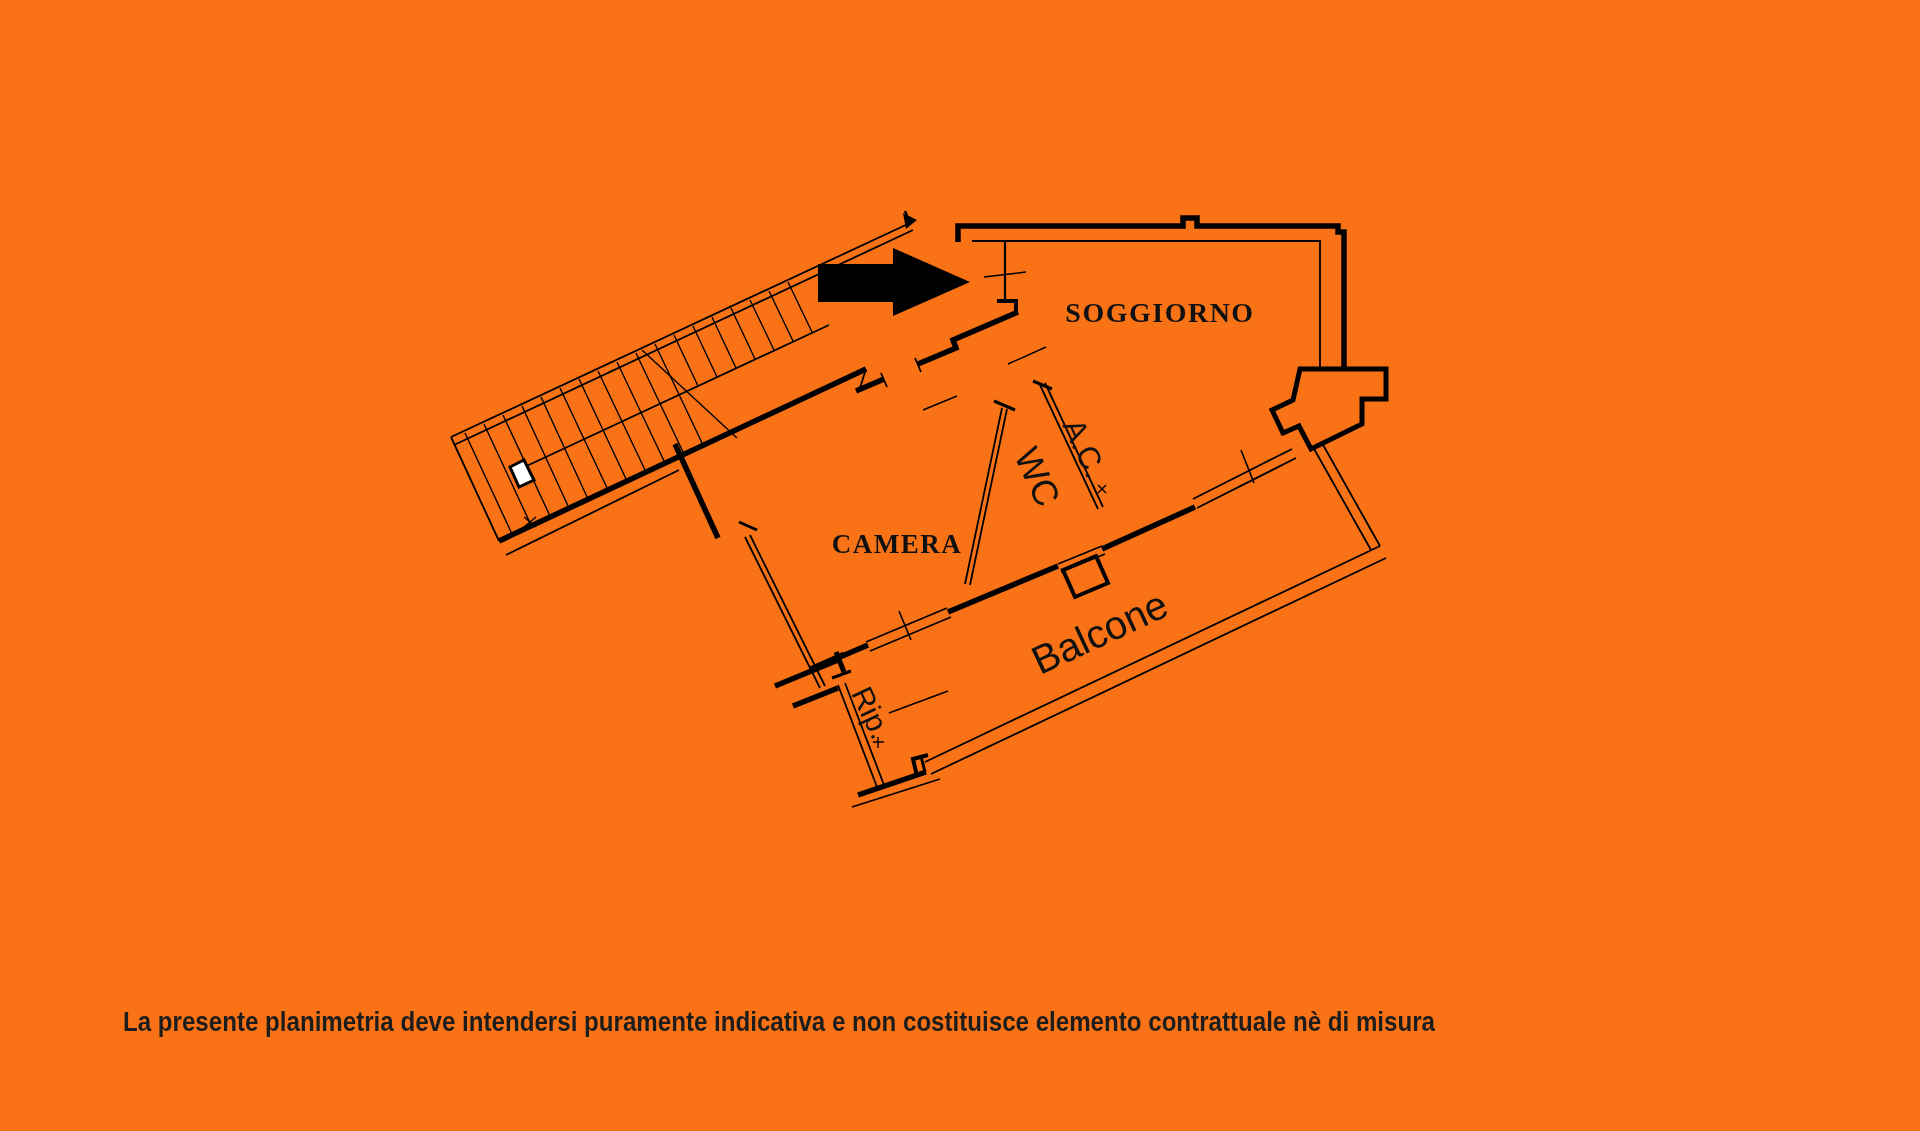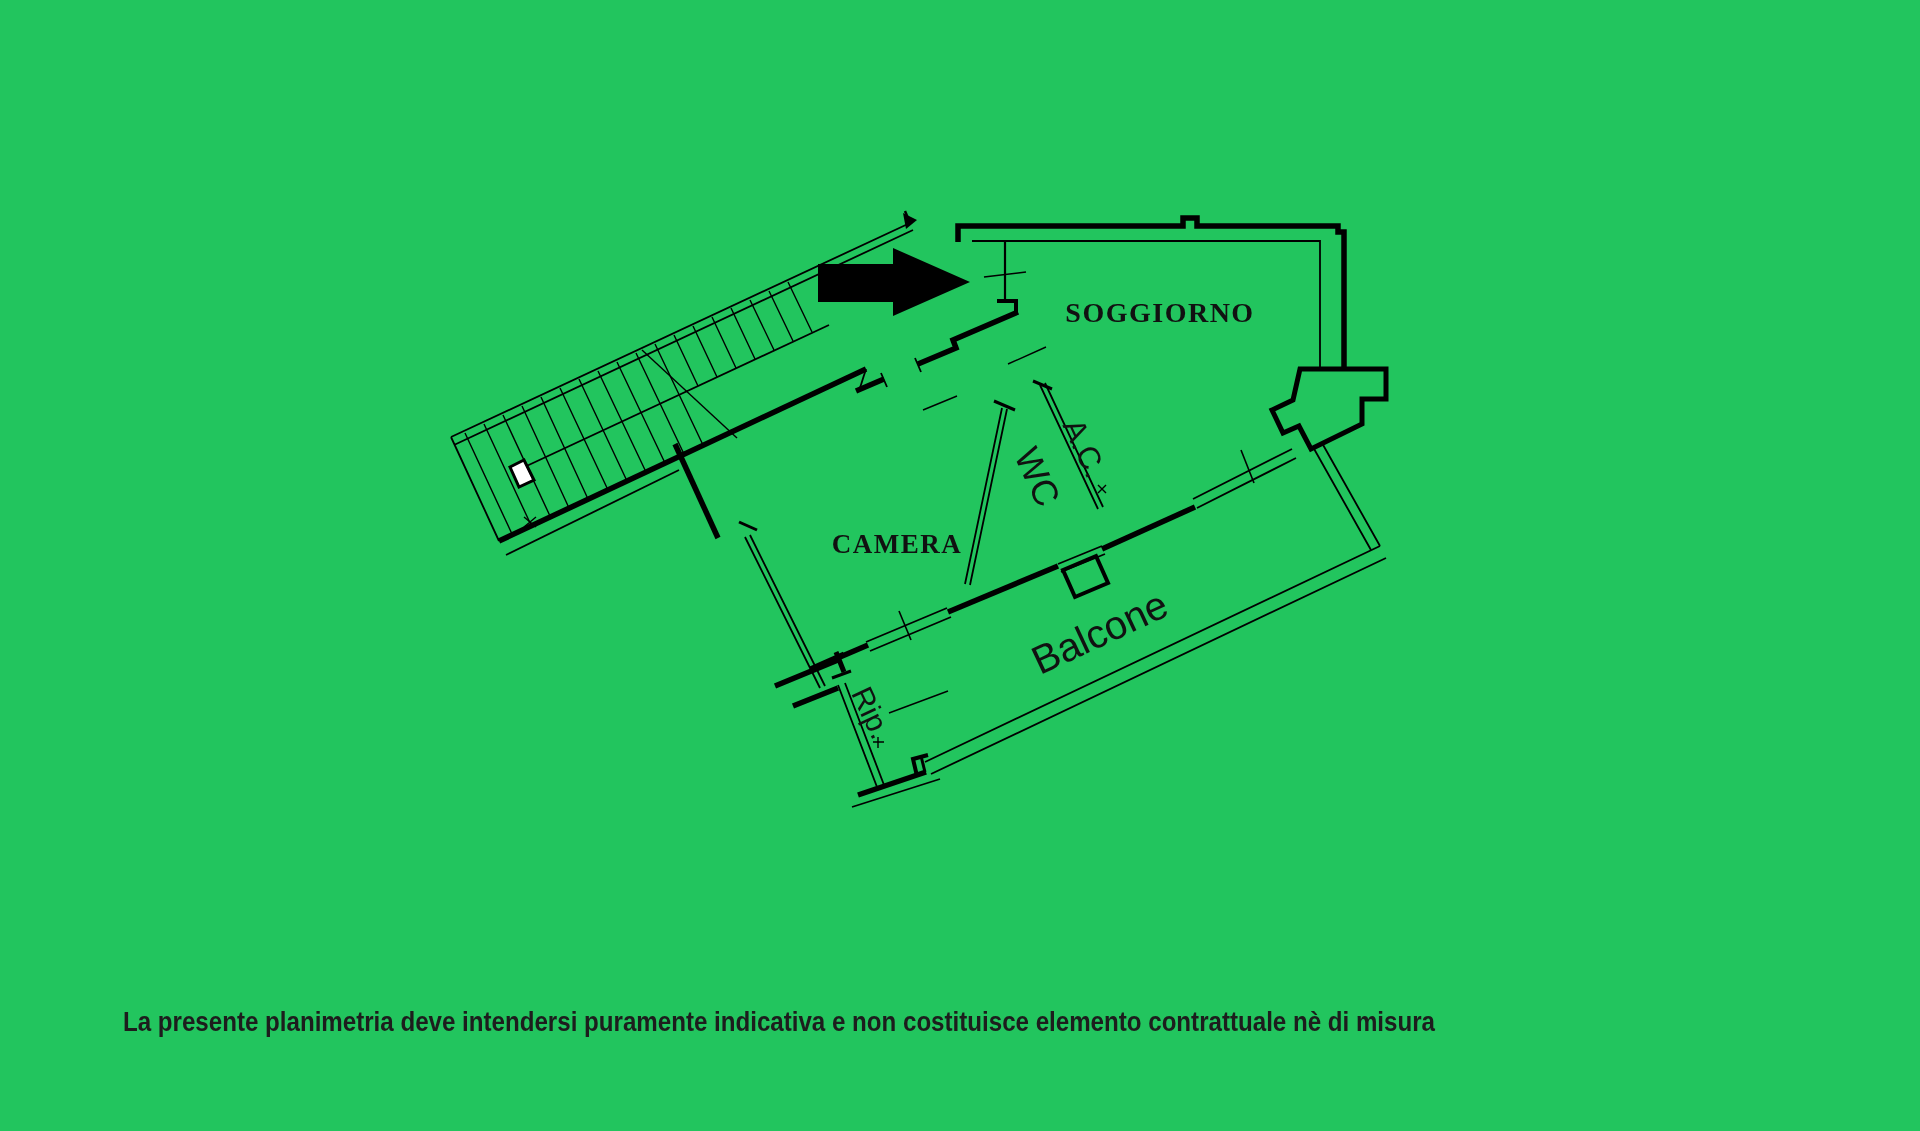--- a/index.html
+++ b/index.html
@@ -1,16 +1,16 @@
 <!DOCTYPE html>
 <html><head>
 <meta charset="utf-8">
 <style>
   html,body{margin:0;padding:0;background:#ffffff;}
-  .page{position:relative;width:1920px;height:1131px;background:#22c55e;overflow:hidden;
+  .page{position:relative;width:1920px;height:1131px;background:#f97316;overflow:hidden;
         font-family:"Liberation Sans",sans-serif;}
   svg{position:absolute;left:0;top:0;}
   .room-label{font-family:"Liberation Serif",serif;font-weight:bold;fill:#111;}
   .small-label{font-family:"Liberation Sans",sans-serif;fill:#111;}
   .disclaimer{font-family:"Liberation Sans",sans-serif;font-weight:bold;fill:#1d1d1d;}
 </style>
 </head>
 <body>
 
 <div class="page">

